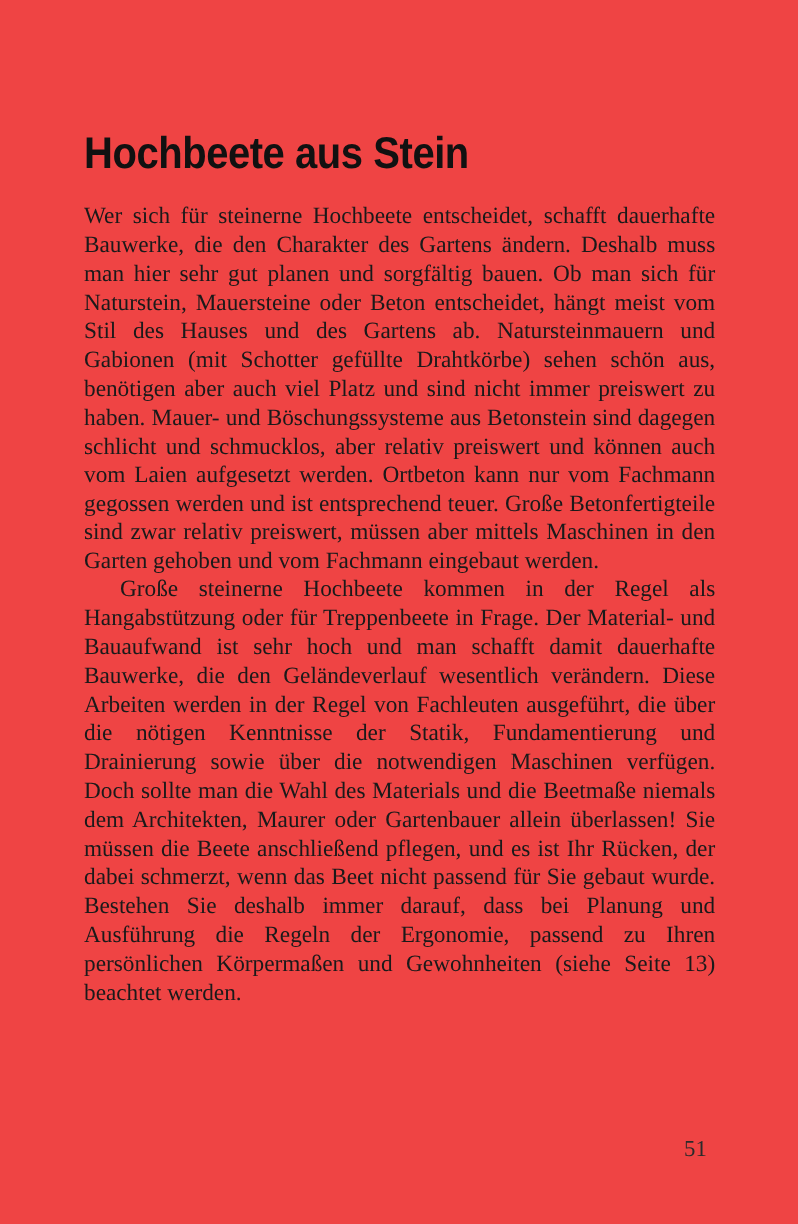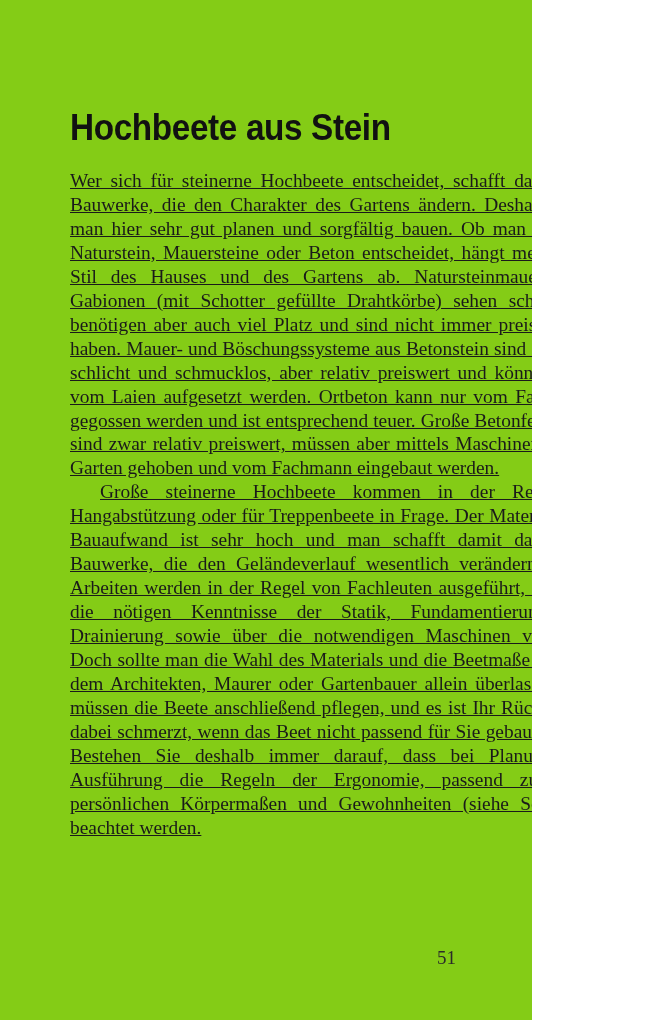--- a/index.html
+++ b/index.html
@@ -3,23 +3,23 @@
 <meta charset="utf-8">
 <style>
   html, body {
     margin: 0;
     padding: 0;
     background: #ffffff;
   }
 
   .page {
     position: relative;
-    width: 532px;
+    width: 665px;
     height: 1020px;
-    background: #84cc16;
+    background: #ef4444;
     overflow: hidden;
     box-sizing: border-box;
   }
 
   .content {
     position: absolute;
     left: 70px;
     top: 0;
     width: 526px;
   }
@@ -45,21 +45,20 @@
 
   .body-copy p {
     font-family: "Liberation Serif", "DejaVu Serif", serif;
     font-size: 19.4px;
     line-height: 23.95px;
     color: #1a1a1a;
     text-align: justify;
     text-justify: inter-word;
     margin: 0;
     hyphens: manual;
-    text-decoration: underline;
     -webkit-hyphens: manual;
   }
 
   .body-copy p + p {
     text-indent: 30px;
   }
 
   .page-number {
     position: absolute;
     right: 76px;

